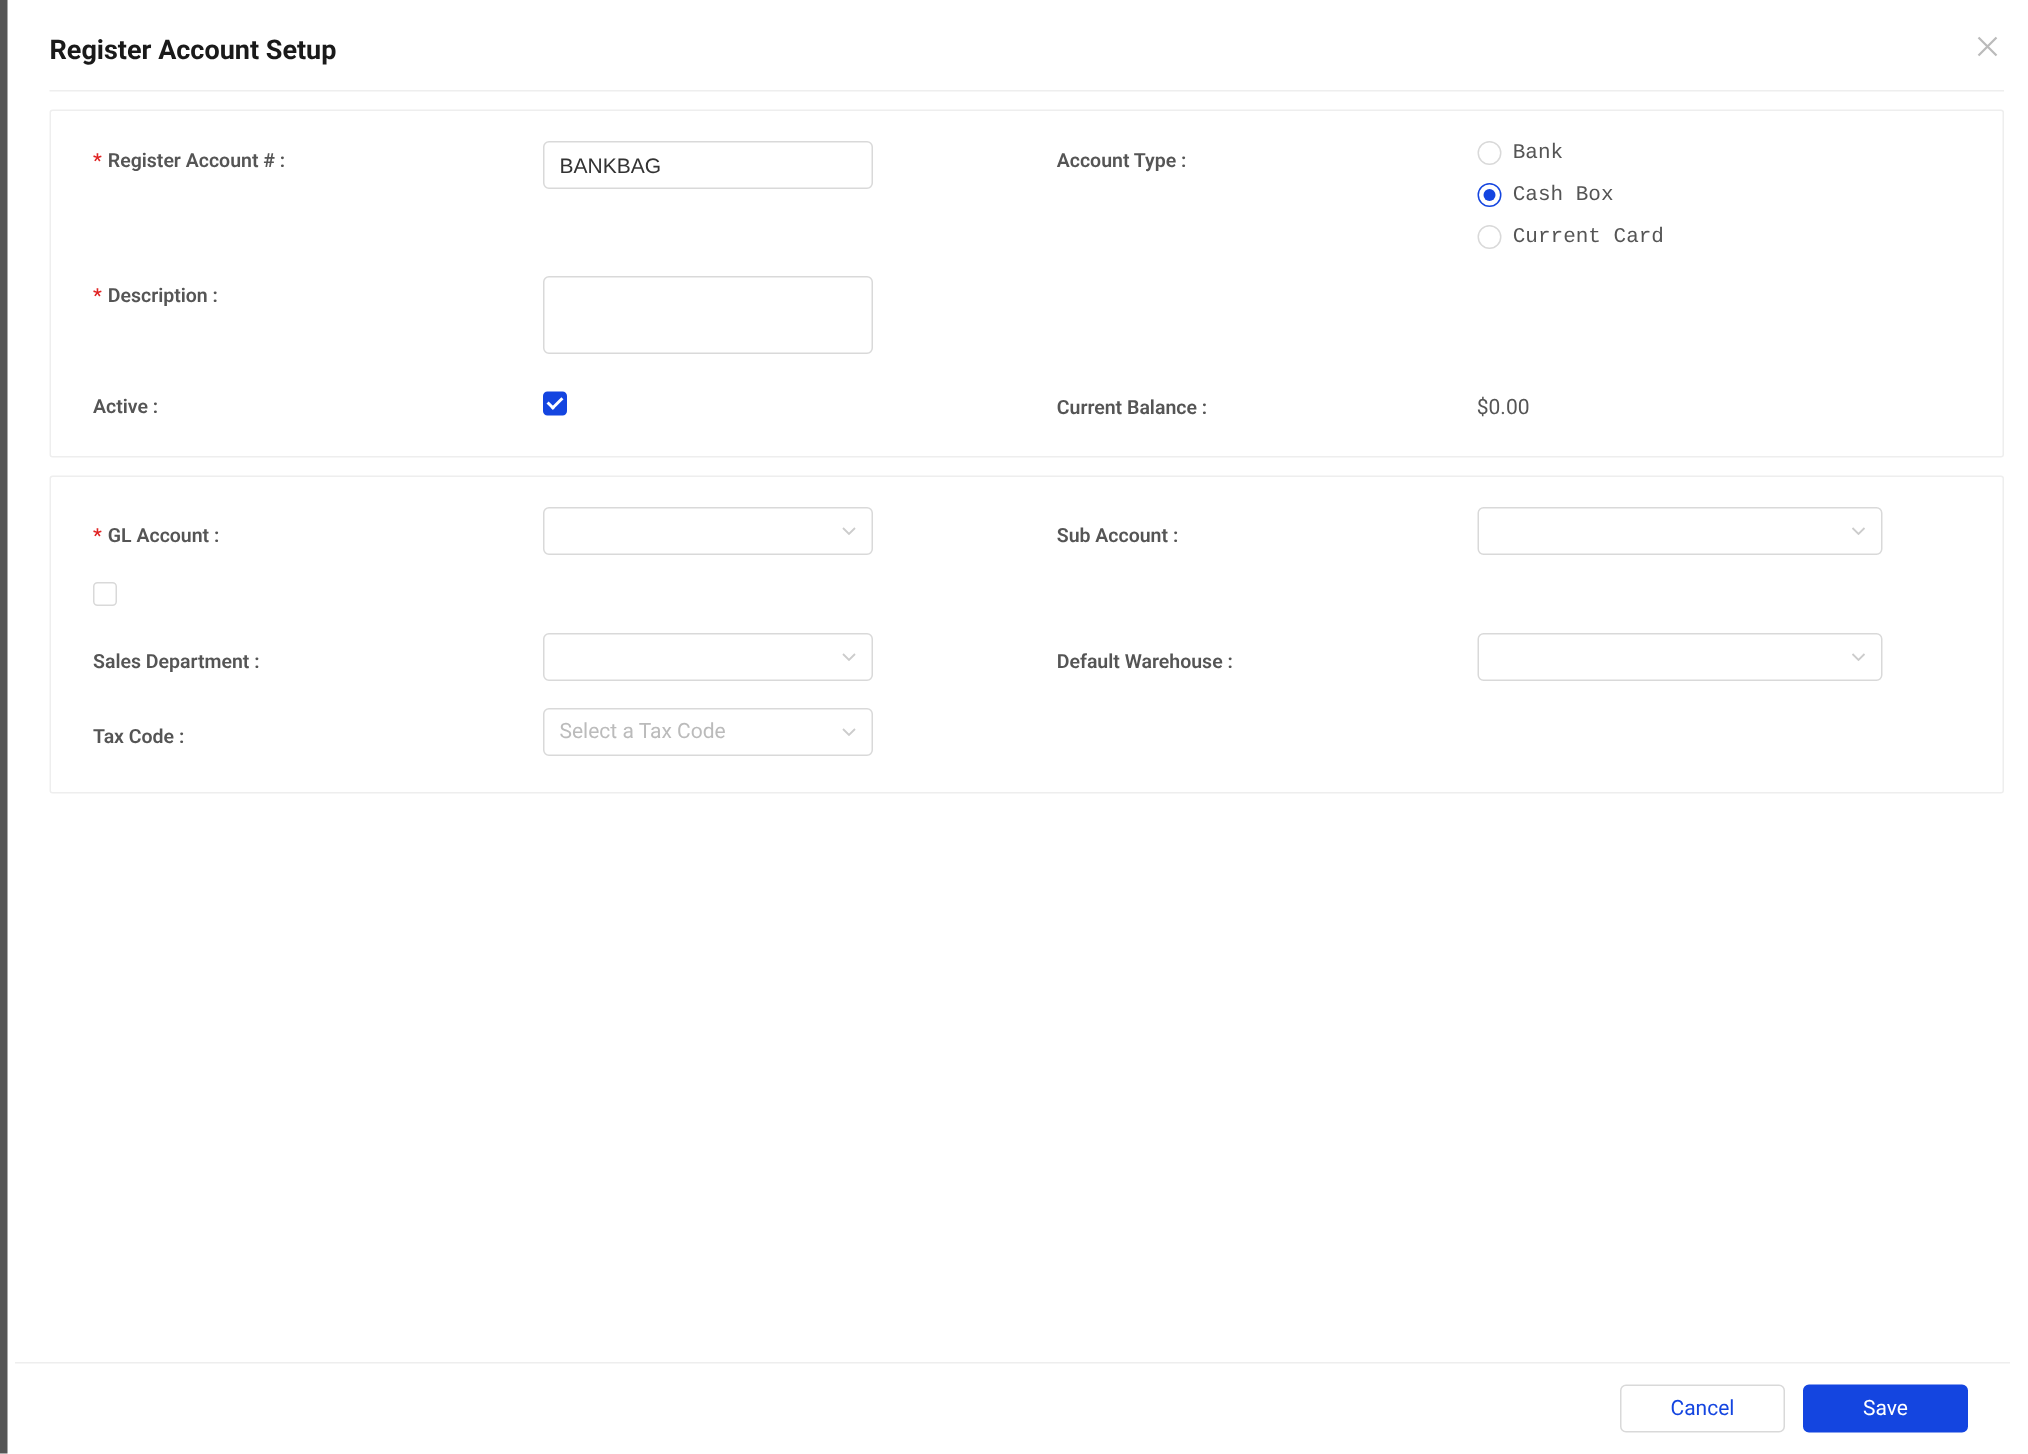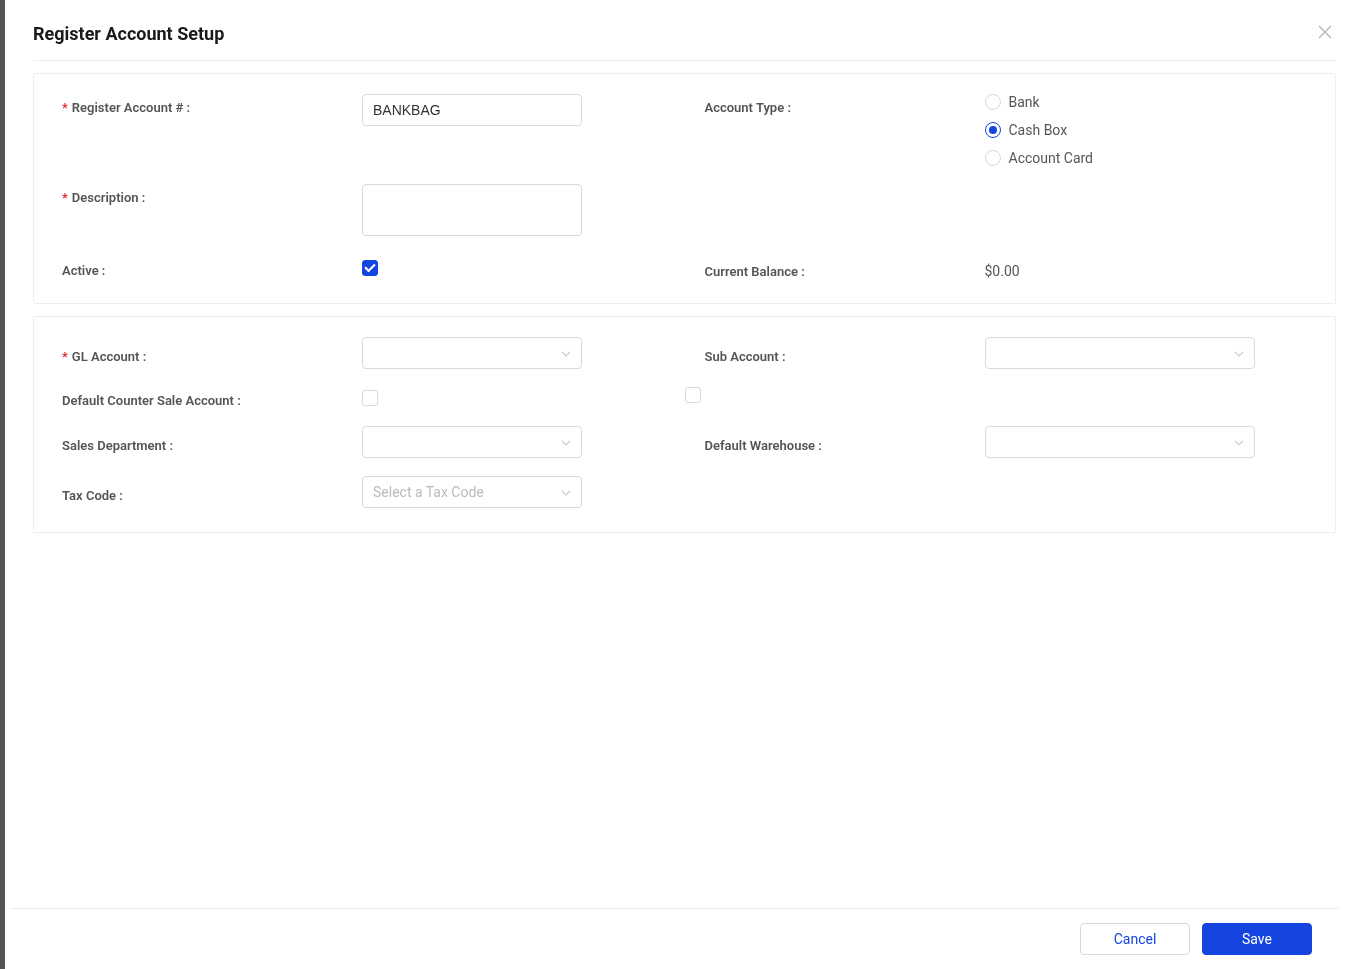--- a/index.html
+++ b/index.html
@@ -161,20 +161,21 @@
     }
     .radio-inner {
       width: 8px;
       height: 8px;
       background: #1445e0;
       border-radius: 50%;
     }
     .radio-label {
       color: #555;
       font-size: 14px;
+      font-family: Liberation Mono, monospace;
     }
     .checkbox {
       width: 16px;
       height: 16px;
       border: 1px solid #d9d9d9;
       border-radius: 3px;
       display: flex;
       align-items: center;
       justify-content: center;
       cursor: pointer;
@@ -264,21 +265,21 @@
               <span class="radio-label">Bank</span>
             </div>
             <div class="radio-item">
               <div class="radio-circle checked">
                   <div class="radio-inner"></div>
                 </div>
               <span class="radio-label">Cash Box</span>
             </div>
             <div class="radio-item">
               <div class="radio-circle"></div>
-              <span class="radio-label">Account Card</span>
+              <span class="radio-label">Current Card</span>
             </div>
           </div>
         </div>
       </div>
     </div>
 
     <div class="form-row">
       <div class="form-col top-align">
         <div class="label-cell">
           <span class="req">*</span><span>Description :</span>
@@ -334,26 +335,20 @@
                   <path d="M1 1 L5 5 L9 1" stroke="#ccc" stroke-width="1.2" fill="none"></path>
                 </svg>
             </span>
           </div>
         </div>
       </div>
     </div>
 
     <div class="form-row">
       <div class="form-col">
-        <div class="label-cell">Default Counter Sale Account :</div>
-        <div class="control-cell">
-          <div class="checkbox"></div>
-        </div>
-      </div>
-      <div class="form-col">
         <div class="right-control-cell">
           <div class="checkbox"></div>
         </div>
       </div>
     </div>
 
     <div class="form-row">
       <div class="form-col">
         <div class="label-cell">Sales Department :</div>
         <div class="control-cell">

